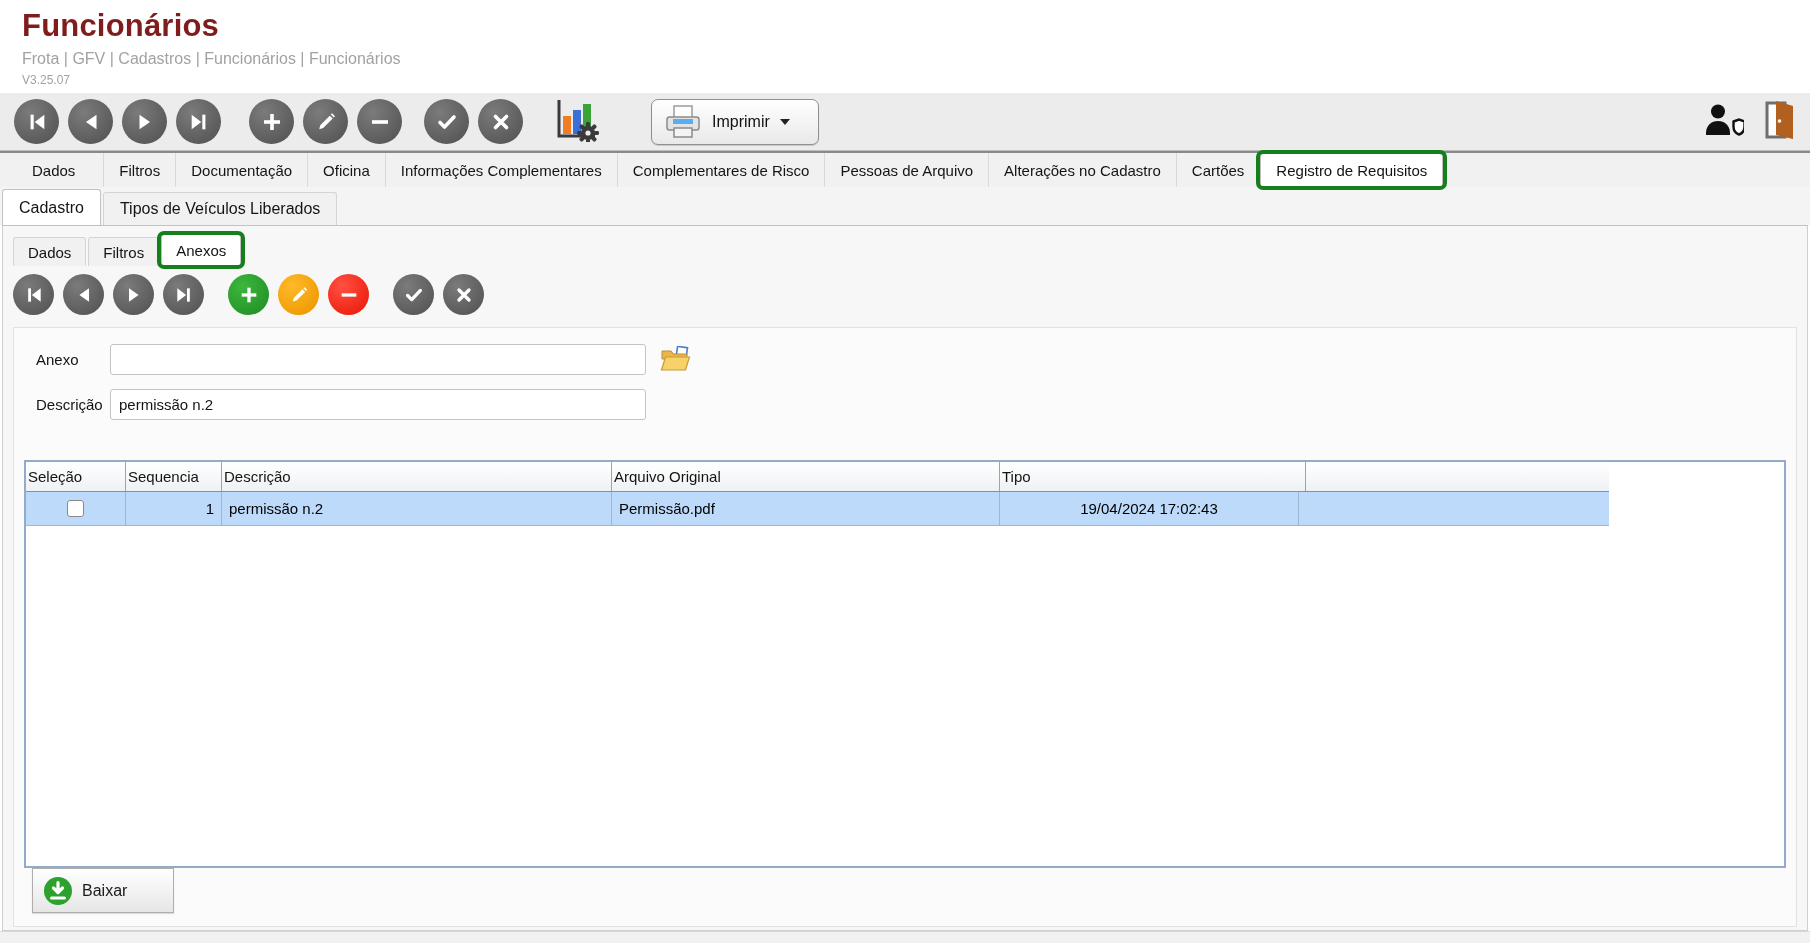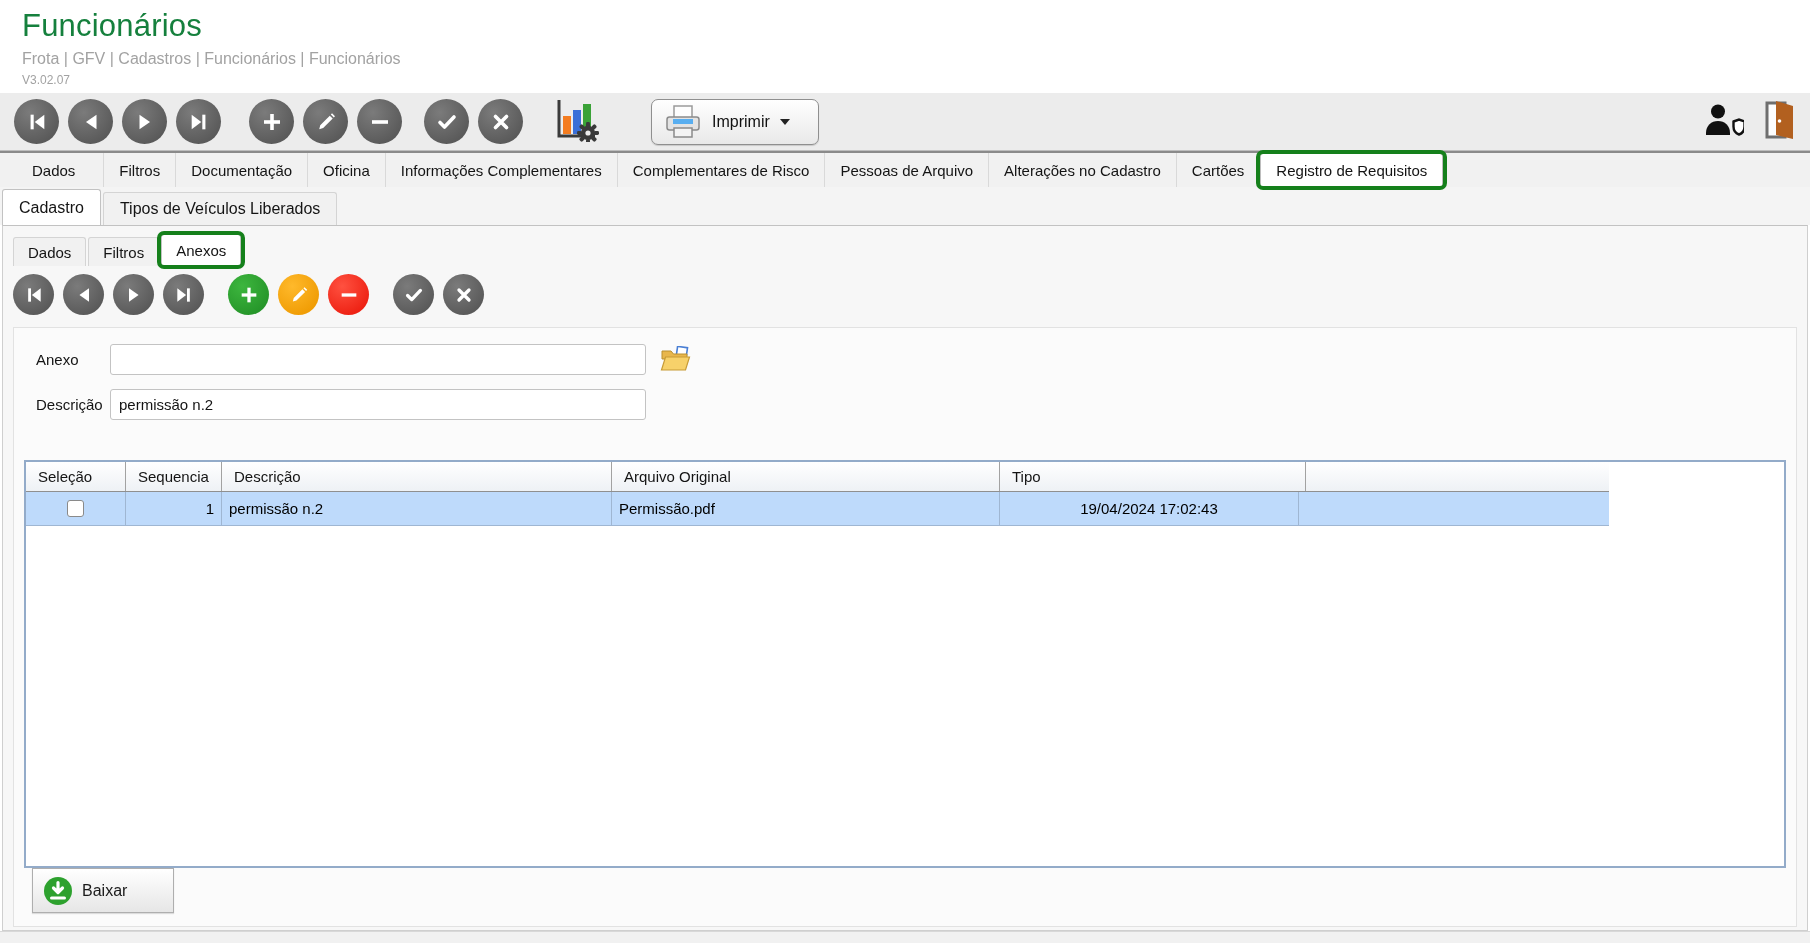--- a/index.html
+++ b/index.html
@@ -4,21 +4,21 @@
 <style>
   * { margin:0; padding:0; box-sizing:border-box; }
   html,body { background:#fff; }
   body {
     width:1810px; height:943px;
     font-family:"Liberation Sans", sans-serif;
     color:#151515; overflow:hidden; position:relative;
   }
   
   .page-header { padding:8px 0 0 22px; background:#fff; }
-  .page-title { font-size:31px; font-weight:400; color:#15803d; letter-spacing:.2px; }
+  .page-title { font-size:31px; font-weight:700; color:#7f1d1d; letter-spacing:.2px; }
   .breadcrumb { font-size:16px; color:#a2a2a2; margin-top:6px; }
   .version    { font-size:12px; color:#a2a2a2; margin-top:5px; }
 
   
   .toolbar-top {
     margin-top:6px; height:58px; background:#ececec;
     border-bottom:1px solid #bdbdbd;
     display:flex; align-items:center; padding:0 14px;
   }
   .btn-circle {
@@ -111,21 +111,21 @@
   .folder-btn { margin-left:14px; cursor:pointer; display:flex; align-items:center; }
 
   
   .grid-wrap {
     margin-top:40px; height:408px; background:#fff;
     border:2px solid #93abc9; overflow:hidden;
   }
   .grid-header { display:flex; height:30px; background:linear-gradient(#ffffff,#eef1f5); border-bottom:1px solid #8f8f8f; width:1583px; }
   .gh-cell {
     font-size:15px; color:#141414; display:flex; align-items:center;
-    padding:0 12px; border-right:1px solid #a2a2a2; flex:0 0 auto;
+    padding:0 2px; border-right:1px solid #a2a2a2; flex:0 0 auto;
   }
   .grid-row { display:flex; height:34px; background:#bedafb; border-bottom:1px solid #9fb6d2; width:1583px; }
   .gr-cell {
     font-size:15px; color:#000; display:flex; align-items:center;
     padding:0 7px; border-right:1px solid #9fb6d2; flex:0 0 auto;
   }
   .c0 { width:100px; } .c1 { width:96px; } .c2 { width:390px; }
   .c3 { width:388px; } .c4 { width:306px; } .c5 { width:299px; }
   .center { justify-content:center; } .right { justify-content:flex-end; }
   .checkbox {
@@ -147,21 +147,21 @@
     position:absolute; left:0; right:0; bottom:0; height:12px;
     background:#f1f1f1; border-top:1px solid #d8d8d8;
   }
 </style>
 </head>
 <body>
 
 <div class="page-header">
   <div class="page-title">Funcionários</div>
   <div class="breadcrumb">Frota | GFV | Cadastros | Funcionários | Funcionários</div>
-  <div class="version">V3.02.07</div>
+  <div class="version">V3.25.07</div>
 </div>
 
 <div class="toolbar-top">
   <div class="btn-circle">
     <svg width="22" height="22" viewBox="0 0 24 24">
         <path fill="#fff" d="M5 4h3.4v16H5z"></path>
         <path fill="#fff" d="M20 4 9.5 12 20 20z"></path>
       </svg>
   </div>
   <div class="btn-circle">

